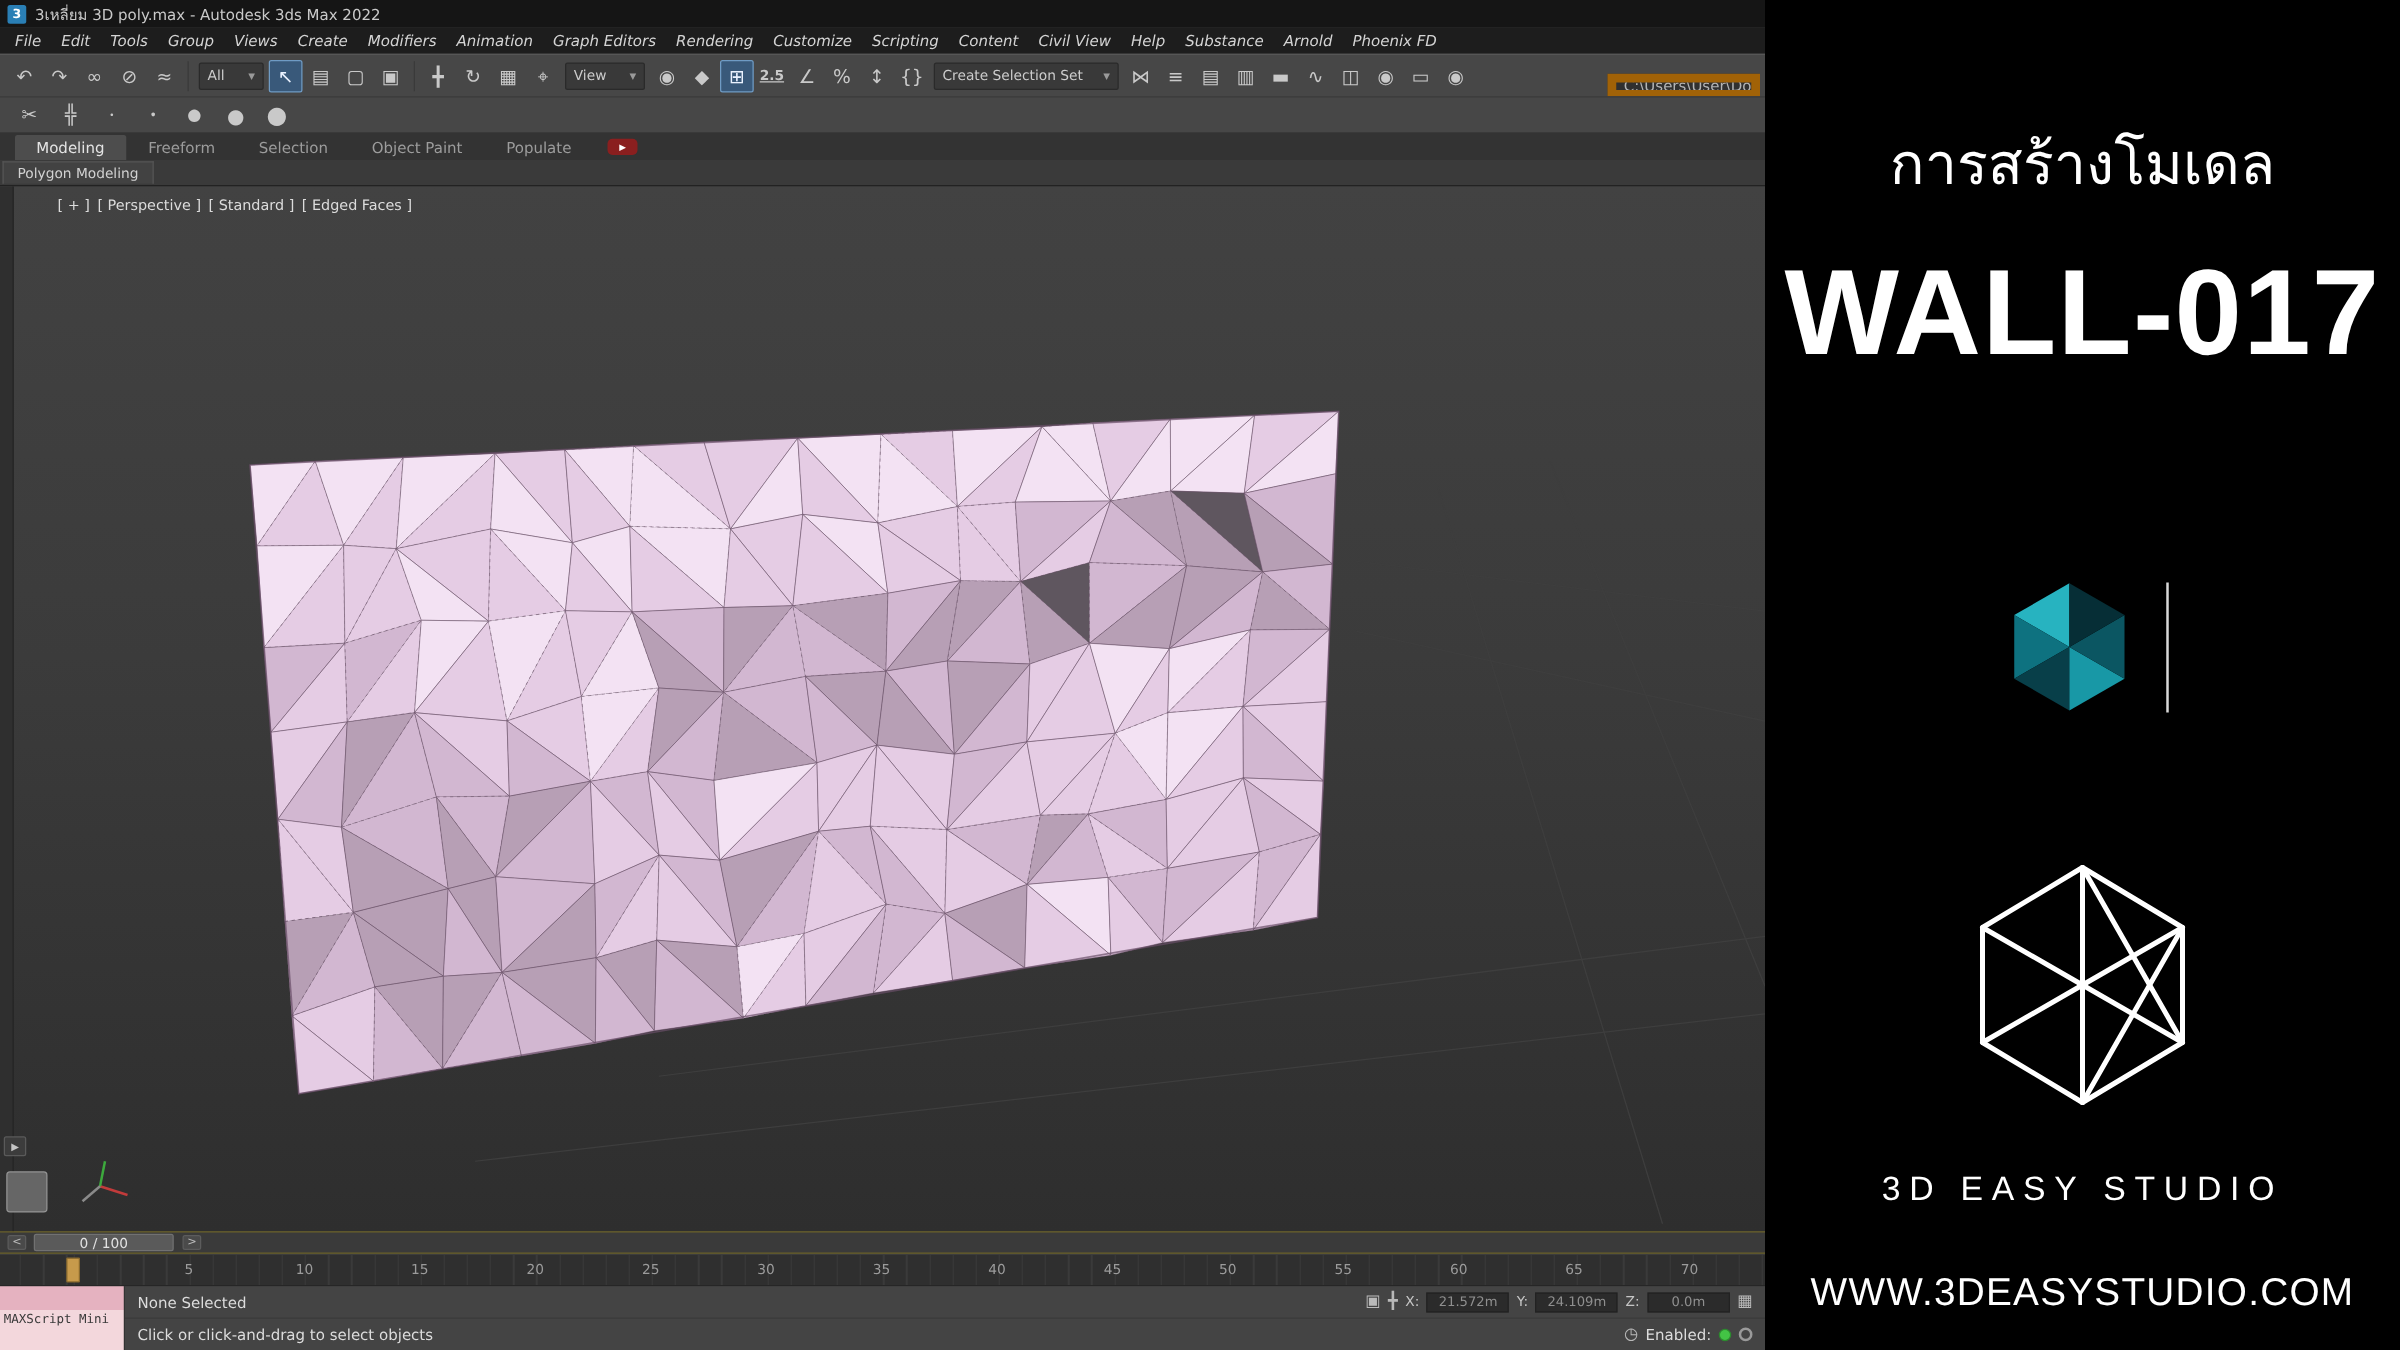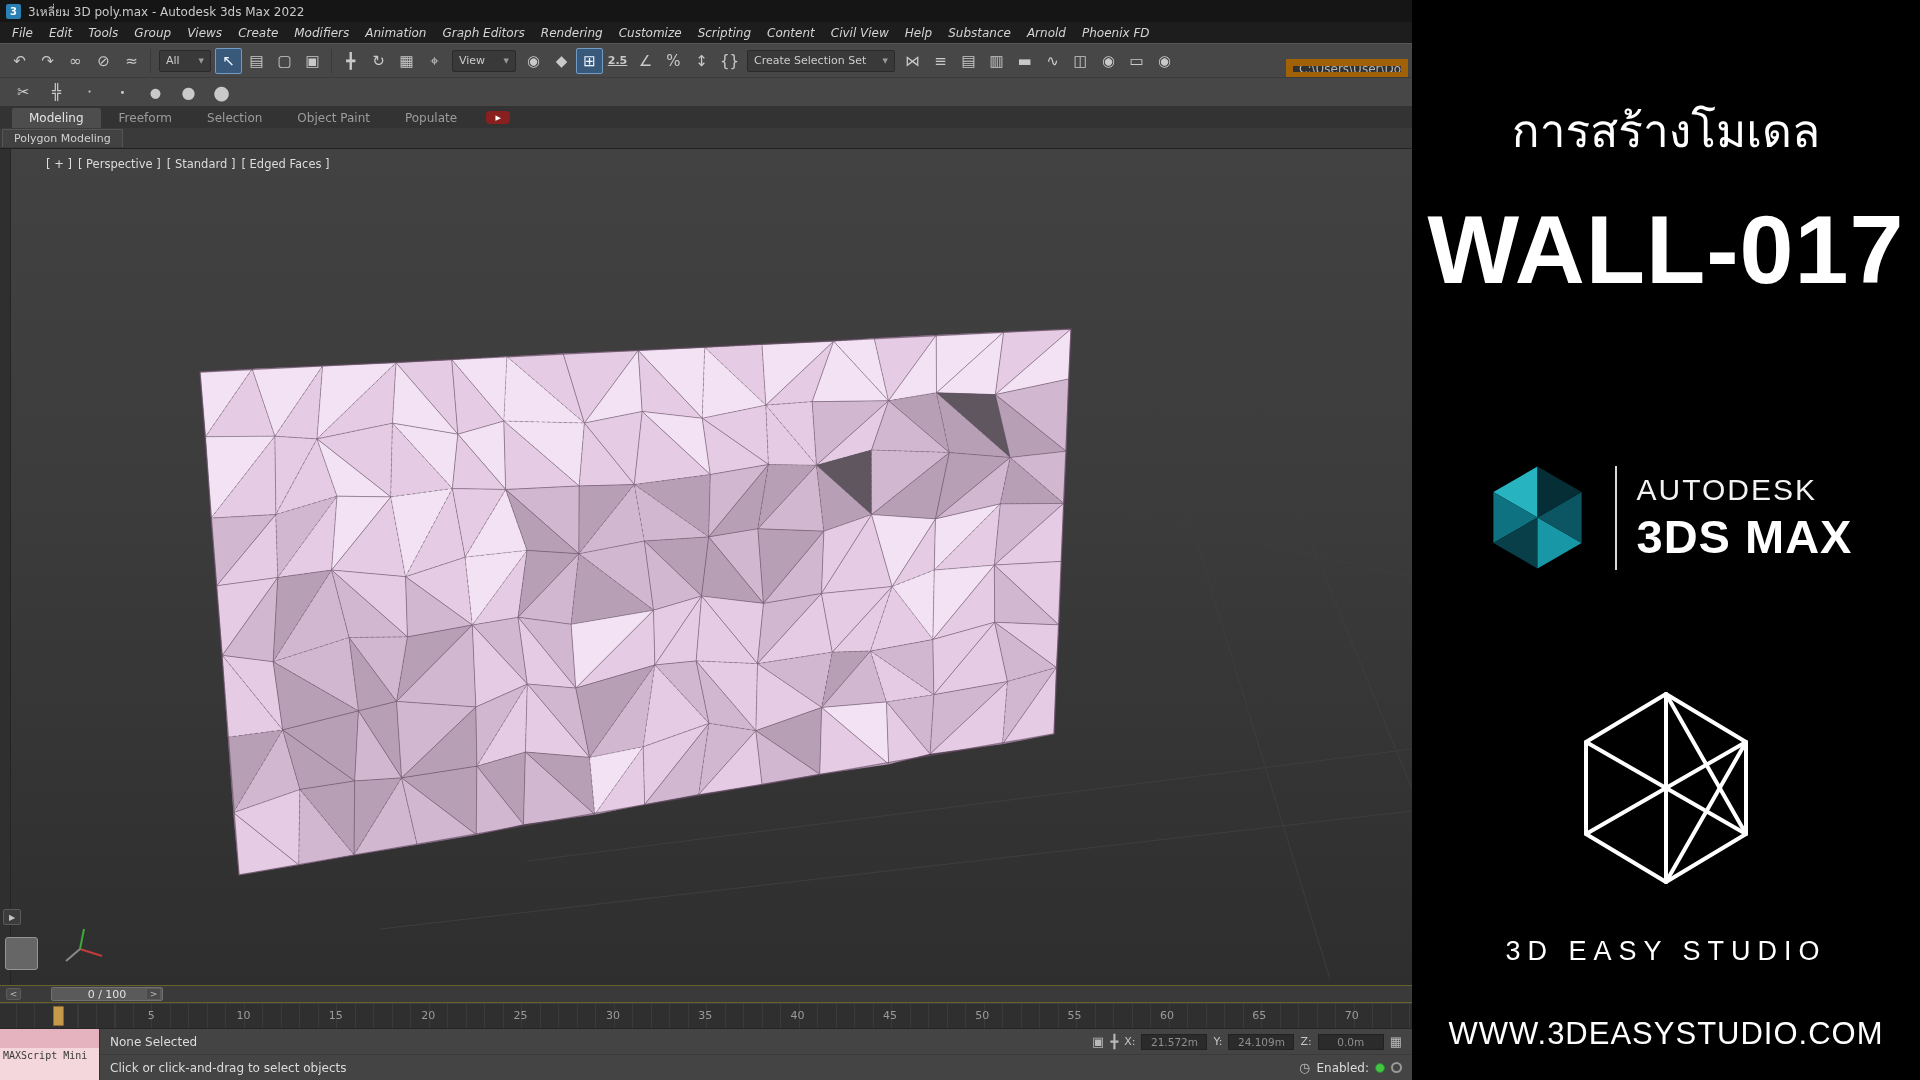--- a/index.html
+++ b/index.html
@@ -62,21 +62,21 @@
   .mat-slot { position:absolute; left:5px; top:788px; width:33px; height:33px; background:#666;
     border:1px solid #949494; border-radius:3px; z-index:4; }
 
   .timeslider { position:absolute; top:985px; left:0; right:0; height:18px; background:#3a3a3a;
     border-top:1px solid #6b6128; border-bottom:1px solid #6b6128; }
   .ts-btn { position:absolute; width:15px; top:2px; bottom:2px; background:#4a4a4a; border:1px solid #5c5c5c;
     color:#bbbbbb; font-size:9px; display:flex; align-items:center; justify-content:center; border-radius:2px; }
   .ts-prev { left:6px; } .ts-next { left:146px; }
   .ts-handle { position:absolute; left:27px; width:112px; top:1px; bottom:1px; background:#5a5a5a;
     border:1px solid #717171; color:#e2e2e2; font-size:11px; display:flex; align-items:center;
-    justify-content:center; border-radius:2px;margin-left:24px; }
+    justify-content:center; border-radius:2px; }
 
   .trackbar { position:absolute; top:1004px; left:0; right:0; height:25px; background:#2f2f2f;
     border-bottom:1px solid #262626;
     background-image:repeating-linear-gradient(90deg, rgba(255,255,255,0.05) 0 1px, transparent 1px 18.5px);
     background-position:59px 0; }
   .ticks { position:absolute; left:105px; top:5px; display:flex; }
   .tick { width:92.35px; text-align:center; font-size:11px; color:#9b9b9b; flex:none; }
   .frame-marker { position:absolute; left:53px; top:2px; width:11px; height:20px; background:#c79a4b;
     border:1px solid #8a6a2e; border-radius:1px; }
 
@@ -520,24 +520,20 @@
   <div class="adsk">
     <svg id="adsk-logo" width="115" height="115" viewBox="0 0 140 140">
       <polygon points="70,70 70,8 16.3,39" fill="#27b3c0"></polygon>
       <polygon points="70,70 16.3,39 16.3,101" fill="#0e7280"></polygon>
       <polygon points="70,70 16.3,101 70,132" fill="#083f49"></polygon>
       <polygon points="70,70 70,132 123.7,101" fill="#1898a6"></polygon>
       <polygon points="70,70 123.7,101 123.7,39" fill="#0b5662"></polygon>
       <polygon points="70,70 123.7,39 70,8" fill="#062e36"></polygon>
     </svg>
     <div class="adsk-divider"></div>
-    <div>
-      <div class="adsk-brand">AUTODESK</div>
-      <div class="adsk-product">3DS MAX</div>
-    </div>
   </div>
 
   <svg class="cube" width="200" height="240" viewBox="0 0 200 240" fill="none" stroke="#ffffff" stroke-width="4" stroke-linejoin="round" stroke-linecap="round">
     <polygon points="100,10 180,58 180,150 100,198 20,150 20,58"></polygon>
     <line x1="100" y1="10" x2="100" y2="198"></line>
     <line x1="100" y1="104" x2="20" y2="58"></line>
     <line x1="100" y1="104" x2="180" y2="58"></line>
     <line x1="100" y1="10" x2="180" y2="150"></line>
     <line x1="100" y1="198" x2="180" y2="58"></line>
     <line x1="100" y1="104" x2="180" y2="150"></line>

